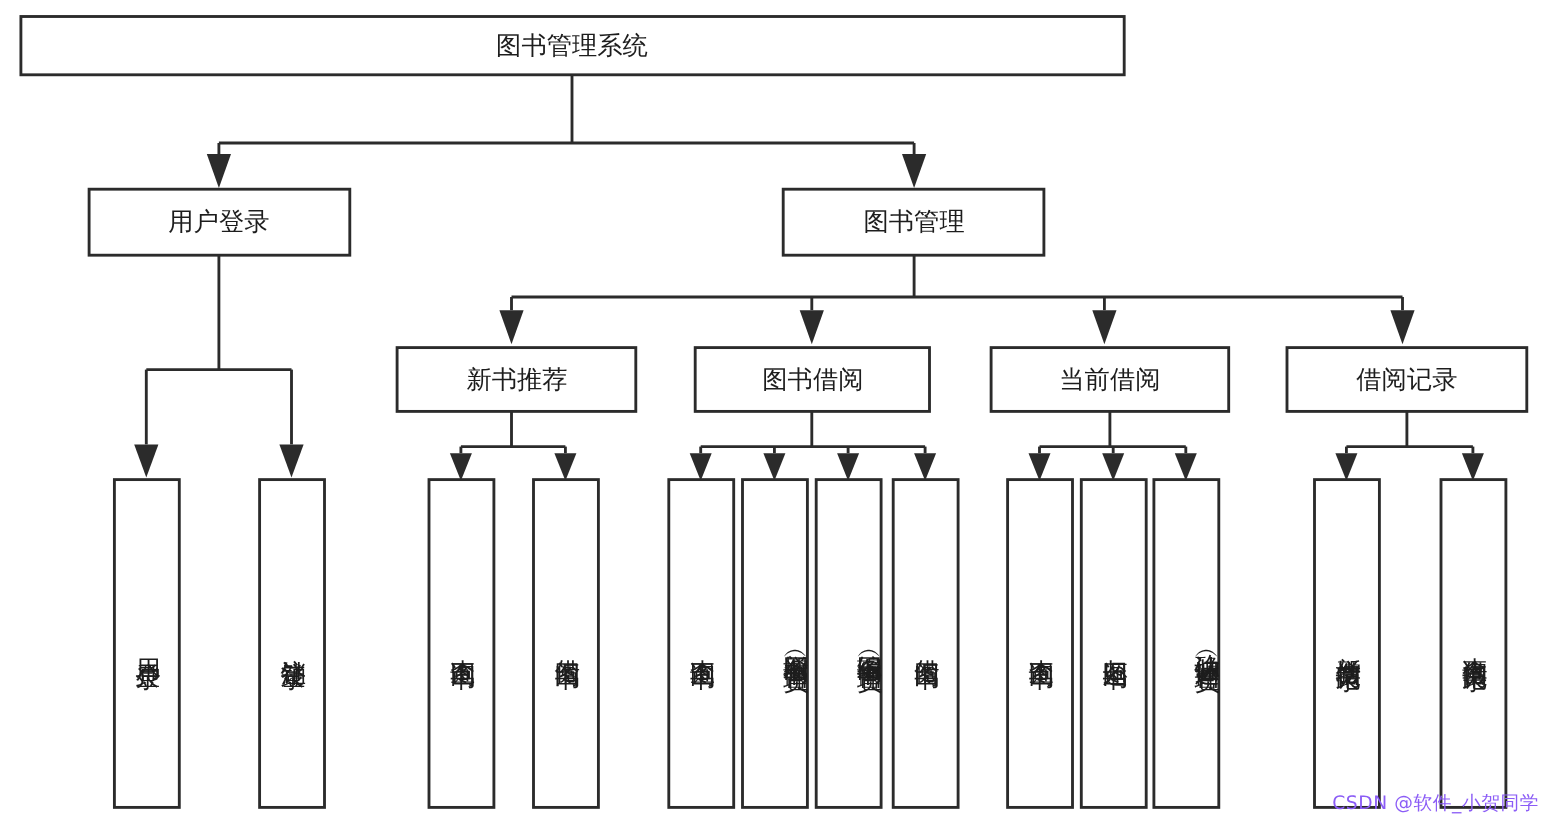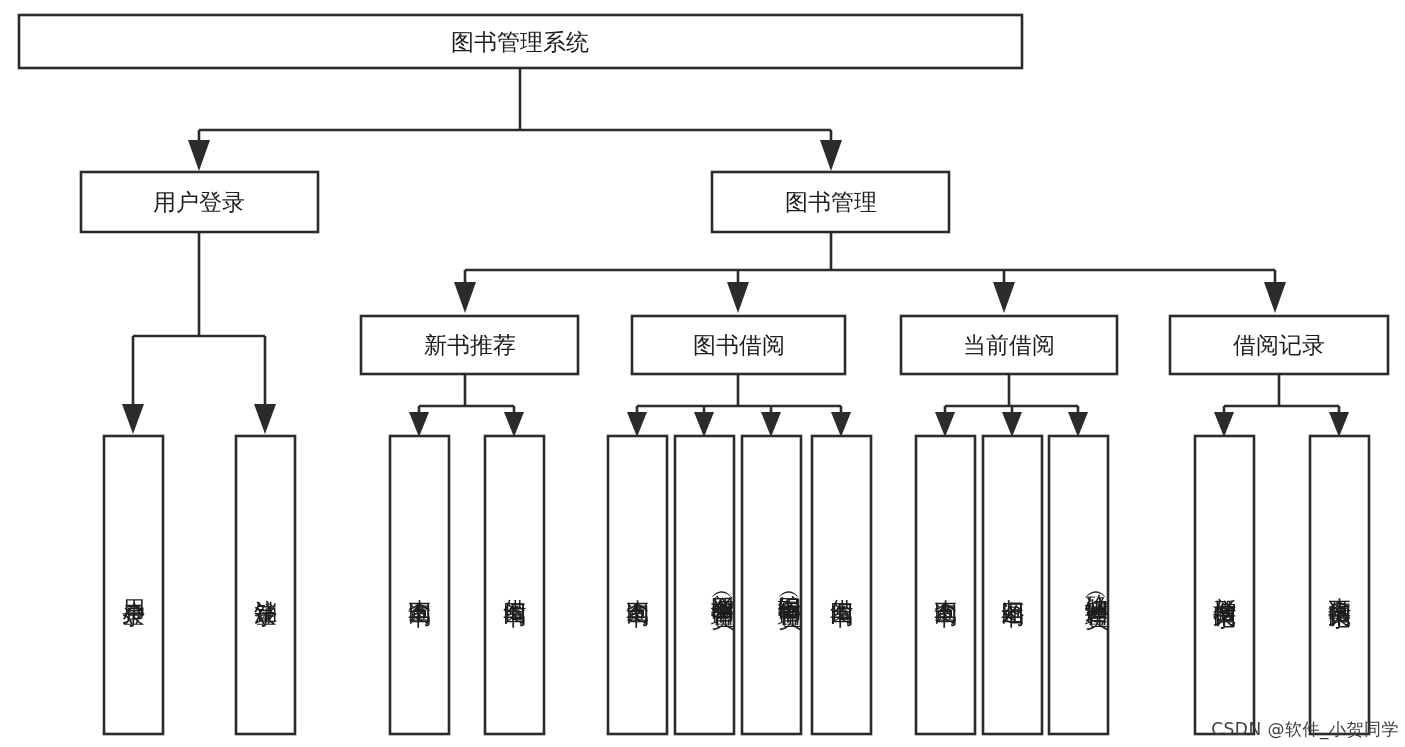--- a/index.html
+++ b/index.html
@@ -64,21 +64,21 @@
     justify-content: center;
     white-space: nowrap;
     user-select: none;
   }
   .watermark {
     position: absolute;
     right: 6px;
     bottom: 6px;
     font-family: "DejaVu Sans", "Liberation Sans", sans-serif;
     font-size: 17px;
-    color: #404040;
+    color: #8b5cf6;
     letter-spacing: 0.5px;
     white-space: nowrap;
   }
 </style>
 </head>
 <body>
 
 <div id="diagram-root">
 
   <svg id="flow-svg" viewBox="0 0 1405 747">

